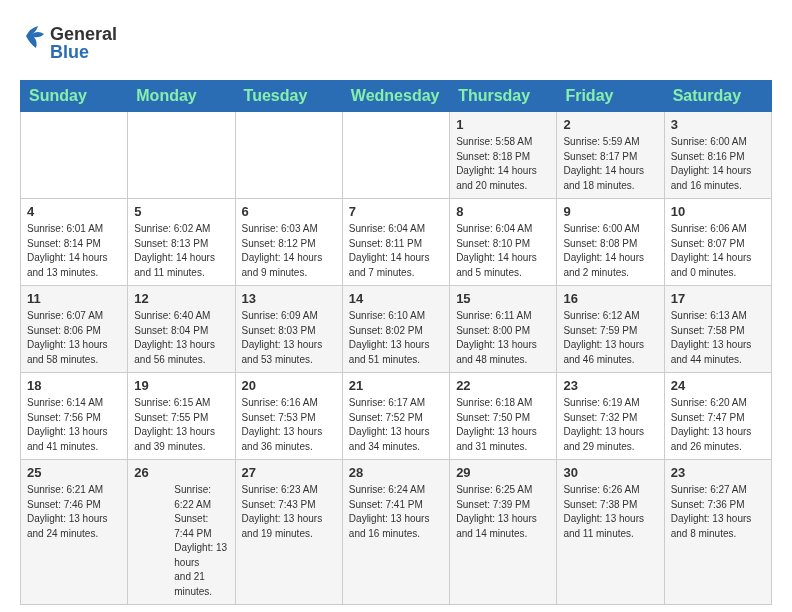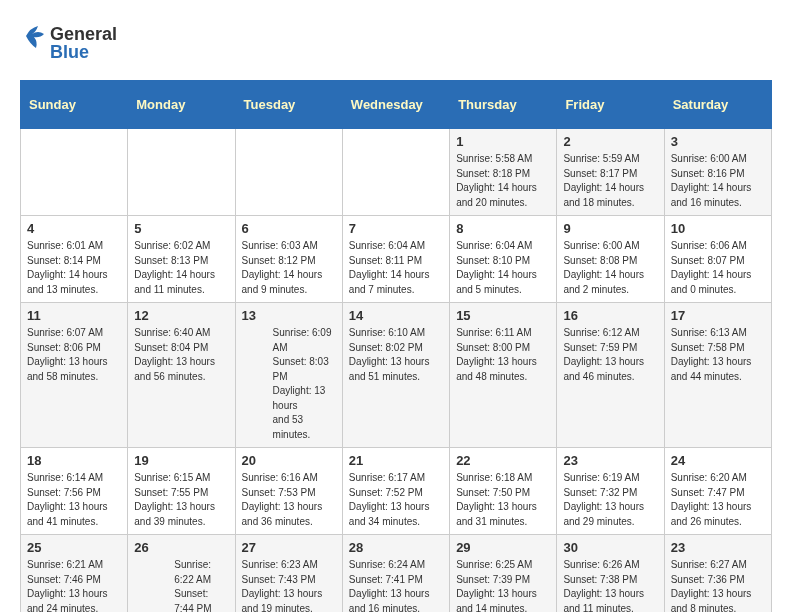--- a/index.html
+++ b/index.html
@@ -3,21 +3,21 @@
   <meta charset="utf-8">
   <style>
     * { box-sizing: border-box; margin: 0; padding: 0; }
     body { font-family: Arial, sans-serif; background: #fff; width: 792px; min-height: 612px; }
     .page { width: 792px; padding: 20px 20px 10px 20px; }
     .header { display: flex; align-items: flex-start; justify-content: space-between; margin-bottom: 16px; }
     .title-block { text-align: right; }
     .main-title { font-size: 42px; font-weight: normal; color: #333; line-height: 1.1; }
     .sub-title { font-size: 16px; color: #555; margin-top: 2px; }
     .calendar { width: 100%; border-collapse: collapse; }
-    .calendar th { background: #2a6db5; color: #fef9c3; text-align: left; padding: 16px 8px; font-size: 13px; border: 1px solid #2a6db5; }
+    .calendar th { background: #2a6db5; color: #86efac; text-align: left; padding: 6px 8px; font-size: 16px; border: 1px solid #2a6db5; }
     .calendar td { border: 1px solid #ccc; vertical-align: top; padding: 5px 6px; font-size: 11px; color: #333; height: 80px; width: calc(100%/7); background: #fff; }
     .calendar tr:nth-child(odd) td { background: #f5f5f5; }
     .calendar tr:nth-child(even) td { background: #fff; }
     .day-num { font-size: 13px; font-weight: bold; color: #333; margin-bottom: 3px; }
     .day-info { font-size: 10px; color: #333; line-height: 1.45; }
     .empty-cell { background: #fff !important; }
     .logo-wrapper { display: flex; align-items: center; gap: 4px; }
   </style>
 </head>
 <body>
@@ -138,21 +138,21 @@
           </td>
           <td>
             <div class="day-num">12</div>
             <div class="day-info" style="white-space: pre-line;">Sunrise: 6:40 AM
 Sunset: 8:04 PM
 Daylight: 13 hours
 and 56 minutes.</div>
           </td>
           <td>
             <div class="day-num">13</div>
-            <div class="day-info" style="white-space: pre-line; margin-left: 31px;">Sunrise: 6:09 AM
+            <div class="day-info" style="white-space: pre-line;">Sunrise: 6:09 AM
 Sunset: 8:03 PM
 Daylight: 13 hours
 and 53 minutes.</div>
           </td>
           <td>
             <div class="day-num">14</div>
             <div class="day-info" style="white-space: pre-line;">Sunrise: 6:10 AM
 Sunset: 8:02 PM
 Daylight: 13 hours
 and 51 minutes.</div>

